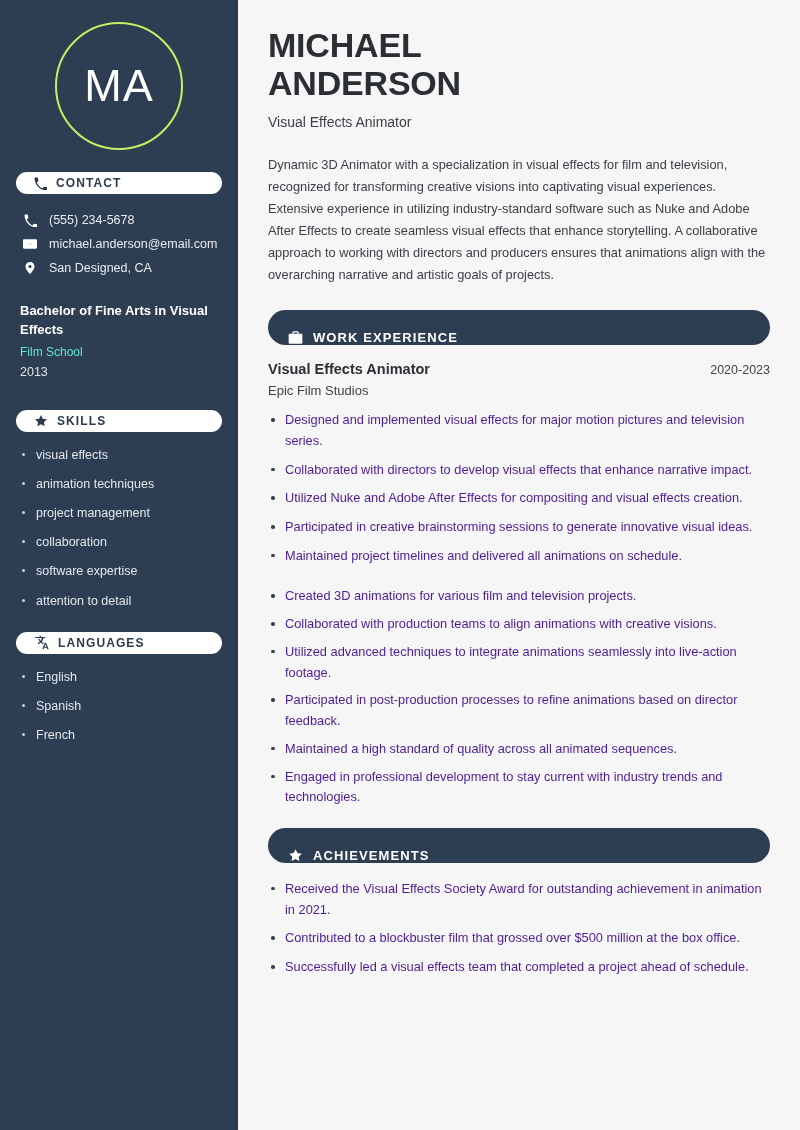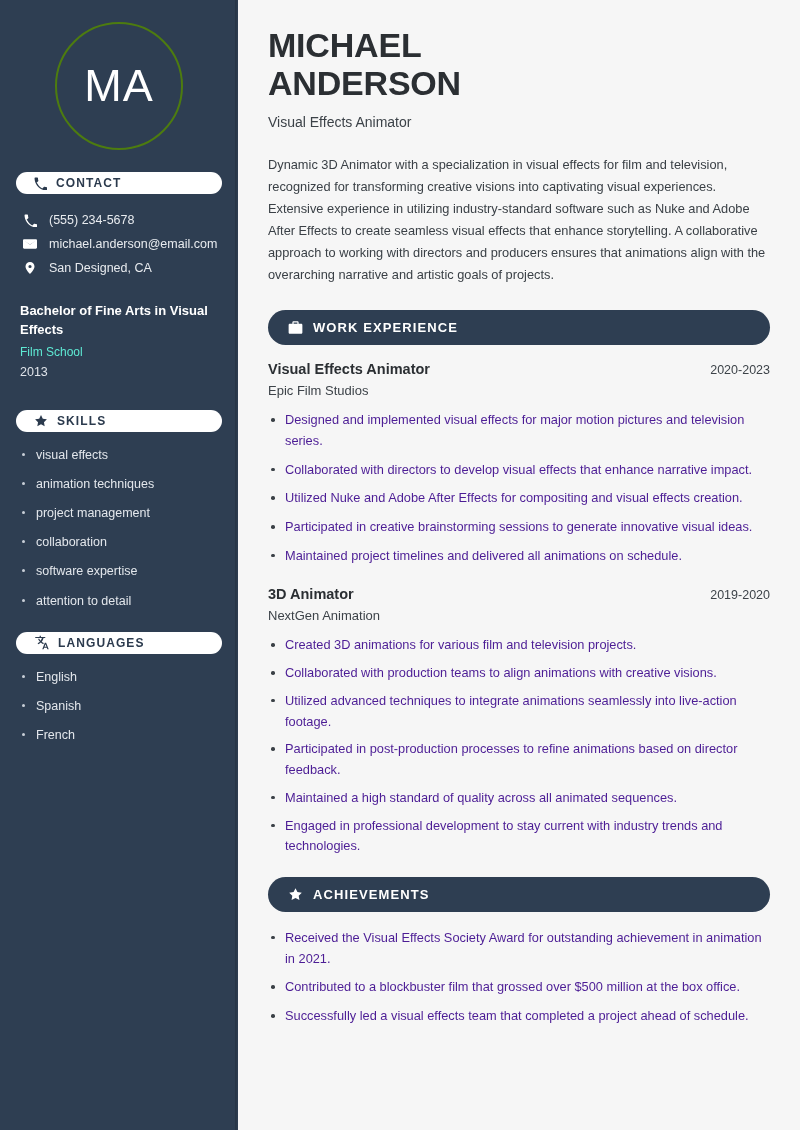--- a/index.html
+++ b/index.html
@@ -42,21 +42,21 @@
   .monogram-wrap {
     display: flex;
     justify-content: center;
     padding-top: 22px;
     padding-bottom: 22px;
   }
   .monogram {
     width: 128px;
     height: 128px;
     border-radius: 50%;
-    border: 2px solid #4d7c0f;
+    border: 2px solid #bef264;
     display: flex;
     align-items: center;
     justify-content: center;
     font-size: 45px;
     font-weight: 400;
     letter-spacing: 1px;
     color: #ffffff;
   }
 
   
@@ -155,21 +155,21 @@
     margin-bottom: 24px;
   }
 
   
   .sec-pill {
     background: #2e3e52;
     color: #ffffff;
     border-radius: 22px;
     height: 35px;
     display: flex;
-    align-items: center;
+    align-items: flex-end;
     gap: 10px;
     padding: 0 20px;
     margin-bottom: 16px;
   }
   .sec-pill .ic { display: flex; align-items: center; }
   .sec-pill .ic svg { display: block; fill: #ffffff; }
   .sec-pill-label {
     font-size: 13px;
     font-weight: 700;
     letter-spacing: 1.1px;
@@ -343,27 +343,20 @@
       <div class="job-company">Epic Film Studios</div>
     </div>
     <ul class="main-list">
       <li>Designed and implemented visual effects for major motion pictures and television series.</li>
       <li>Collaborated with directors to develop visual effects that enhance narrative impact.</li>
       <li>Utilized Nuke and Adobe After Effects for compositing and visual effects creation.</li>
       <li>Participated in creative brainstorming sessions to generate innovative visual ideas.</li>
       <li>Maintained project timelines and delivered all animations on schedule.</li>
     </ul>
 
-    <div class="job">
-      <div class="job-head">
-        <span class="job-role">3D Animator</span>
-        <span class="job-dates">2019-2020</span>
-      </div>
-      <div class="job-company">NextGen Animation</div>
-    </div>
     <ul class="main-list tight">
       <li>Created 3D animations for various film and television projects.</li>
       <li>Collaborated with production teams to align animations with creative visions.</li>
       <li>Utilized advanced techniques to integrate animations seamlessly into live-action footage.</li>
       <li>Participated in post-production processes to refine animations based on director feedback.</li>
       <li>Maintained a high standard of quality across all animated sequences.</li>
       <li>Engaged in professional development to stay current with industry trends and technologies.</li>
     </ul>
 
     <div class="sec-pill">

